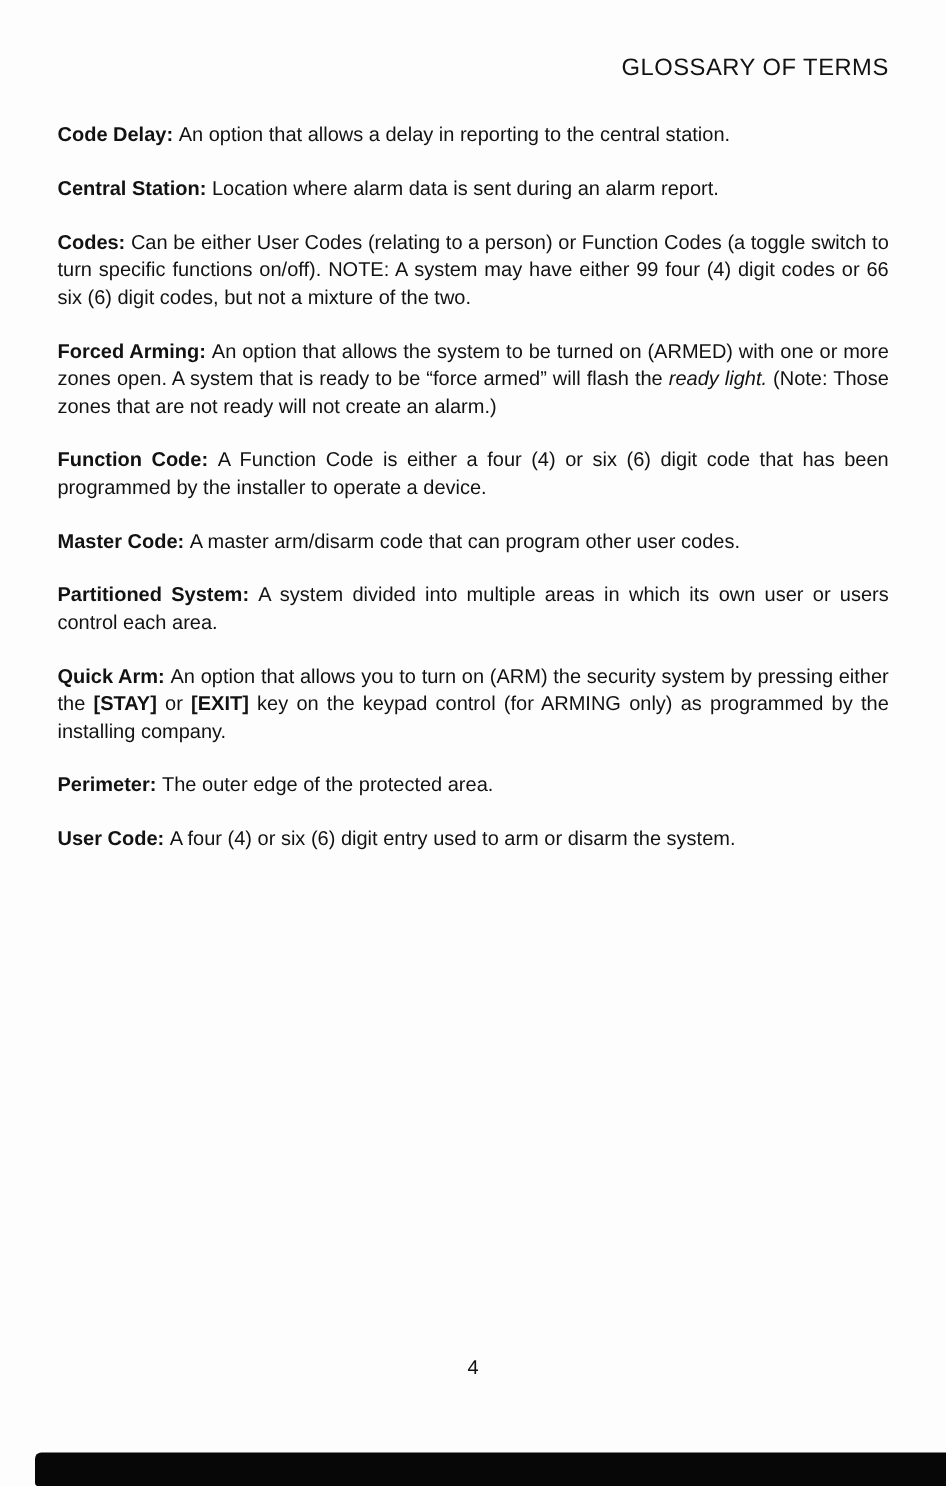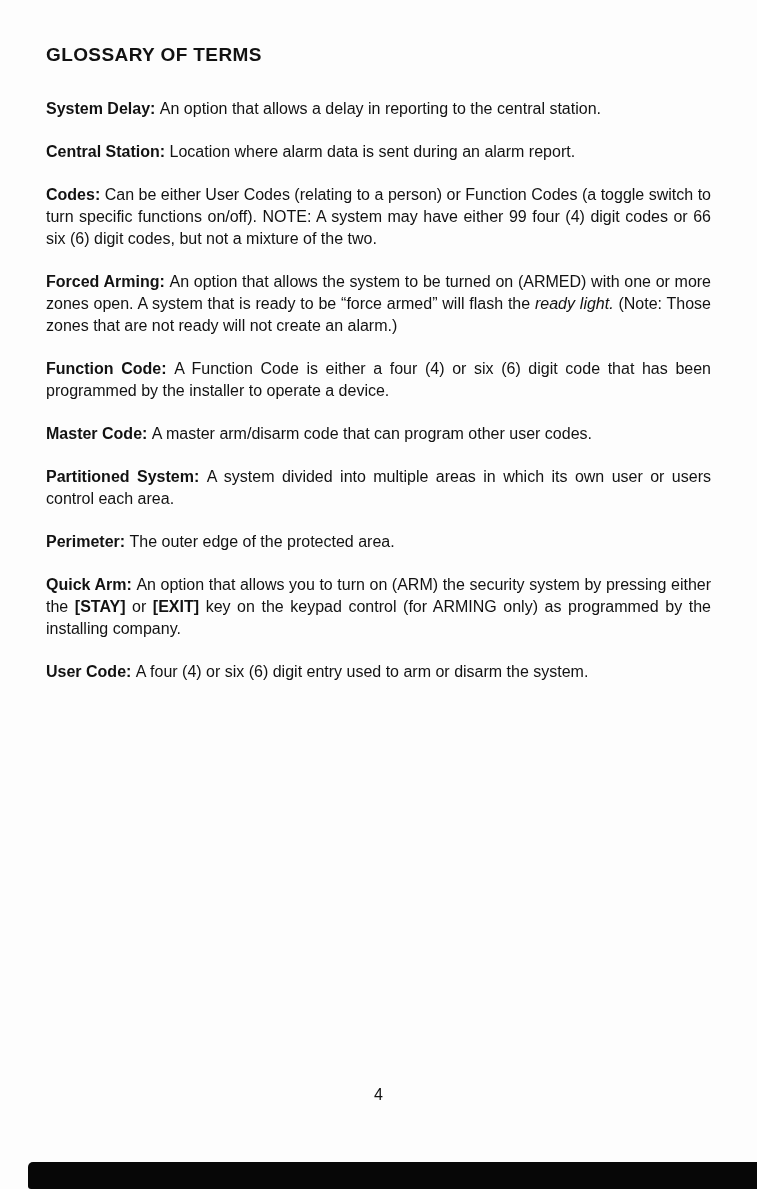--- a/index.html
+++ b/index.html
@@ -14,23 +14,24 @@
     font-family: "Liberation Sans", sans-serif;
     position: relative;
     overflow: hidden;
   }
   .page {
     padding: 44px 46px 0 46px;
     box-sizing: border-box;
   }
   .title {
     font-size: 19px;
-    font-weight: bold;
+    font-weight: normal;
     letter-spacing: 0.4px;
     margin: 0 0 32px 0;
+    text-align: right;
   }
   .entry {
     font-size: 16px;
     line-height: 22px;
     text-align: justify;
     margin: 0 0 21px 0;
   }
   .entry .term {
     font-weight: bold;
   }
@@ -57,28 +58,28 @@
     border-radius: 5px 0 0 3px;
   }
 </style>
 </head>
 <body>
 
 <div class="page">
   <h1 class="title">GLOSSARY OF TERMS</h1>
 
   <div id="glossary-list">
-      <p class="entry"><span class="term">System Delay: </span><span>An option that allows a delay in reporting to the central station.</span></p>
+      <p class="entry"><span class="term">Code Delay: </span><span>An option that allows a delay in reporting to the central station.</span></p>
       <p class="entry"><span class="term">Central Station: </span><span>Location where alarm data is sent during an alarm report.</span></p>
       <p class="entry"><span class="term">Codes: </span><span>Can be either User Codes (relating to a person) or Function Codes (a toggle switch to turn specific functions on/off). NOTE: A system may have either 99 four (4) digit codes or 66 six (6) digit codes, but not a mixture of the two.</span></p>
       <p class="entry"><span class="term">Forced Arming: </span><span>An option that allows the system to be turned on (ARMED) with one or more zones open. A system that is ready to be “force armed” will flash the </span><i>ready light.</i><span> (Note: Those zones that are not ready will not create an alarm.)</span></p>
       <p class="entry"><span class="term">Function Code: </span><span>A Function Code is either a four (4) or six (6) digit code that has been programmed by the installer to operate a device.</span></p>
       <p class="entry"><span class="term">Master Code: </span><span>A master arm/disarm code that can program other user codes.</span></p>
       <p class="entry"><span class="term">Partitioned System: </span><span>A system divided into multiple areas in which its own user or users control each area.</span></p>
+      <p class="entry"><span class="term">Quick Arm: </span><span>An option that allows you to turn on (ARM) the security system by pressing either the </span><b>[STAY]</b><span> or </span><b>[EXIT]</b><span> key on the keypad control (for ARMING only) as programmed by the installing company.</span></p>
       <p class="entry"><span class="term">Perimeter: </span><span>The outer edge of the protected area.</span></p>
-      <p class="entry"><span class="term">Quick Arm: </span><span>An option that allows you to turn on (ARM) the security system by pressing either the </span><b>[STAY]</b><span> or </span><b>[EXIT]</b><span> key on the keypad control (for ARMING only) as programmed by the installing company.</span></p>
       <p class="entry"><span class="term">User Code: </span><span>A four (4) or six (6) digit entry used to arm or disarm the system.</span></p>
     </div>
 </div>
 
 <div class="page-number">4</div>
 
 <div class="scan-bar"></div>
 
 </body></html>

